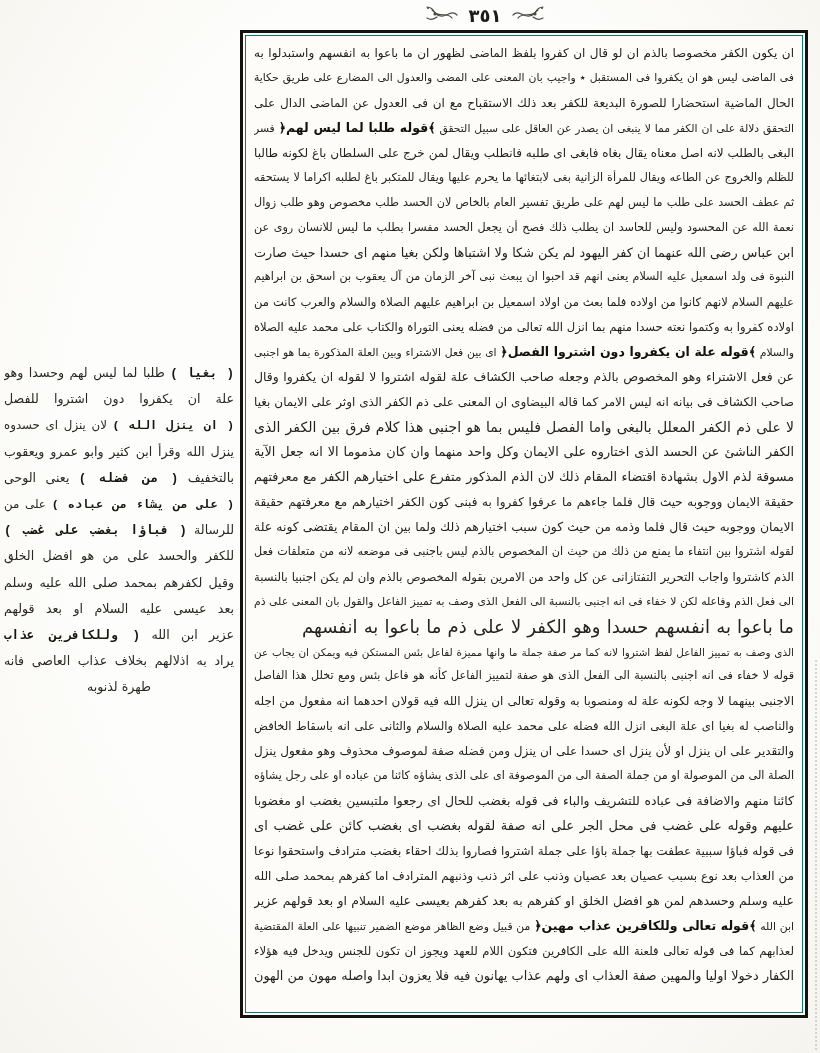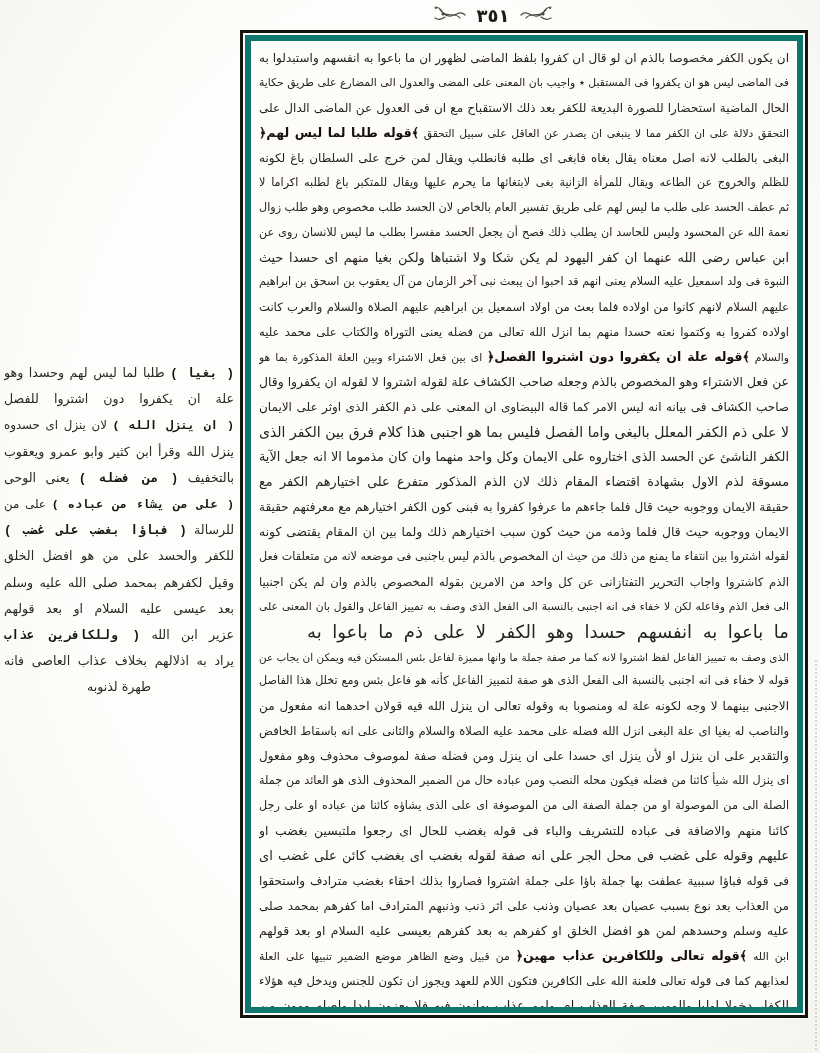--- a/index.html
+++ b/index.html
@@ -8,39 +8,39 @@
     background:#ffffff;
     font-family:"DejaVu Sans",sans-serif;
   }
   .page{
     position:relative;width:820px;height:1053px;
     background:radial-gradient(ellipse at 50% 45%, #fdfdfb 60%, #f6f4ee 100%);
     color:#25231e;
   }
   
   .page-header{
-    position:absolute;top:2px;left:378px;width:230px;height:26px;
+    position:absolute;top:2px;left:370px;width:230px;height:26px;
     display:flex;align-items:center;justify-content:center;gap:10px;
     direction:rtl;
   }
   .page-number{
     font-size:18px;font-weight:bold;letter-spacing:2px;color:#1c1b17;
   }
   .fleuron{display:inline-block;line-height:0;opacity:.85;}
   .fleuron.flip{transform:scaleX(-1);}
   
   .text-frame{
     position:absolute;left:240px;top:30px;width:568px;height:988px;
     border:3px solid #15130f;
     background:#fdfcf9;
     box-sizing:border-box;
   }
   .frame-inner{
     position:absolute;left:2px;top:2px;right:2px;bottom:2px;
-    border:6px solid #0f766e;
+    border:1px solid #0f766e;
     padding:5px 8px 0 8px;
     box-sizing:border-box;
     overflow:hidden;
   }
   .lines{direction:rtl;}
   .main-lines .line{
     font-size:13.2px;
     line-height:24.95px;height:24.95px;
     text-align:justify;text-align-last:justify;
     white-space:normal;overflow:hidden;
@@ -143,21 +143,20 @@
           <div class="line" style="font-size: 12.4px;"><span>الايمان ووجوبه حيث قال فلما وذمه من حيث كون سبب اختيارهم ذلك ولما بين ان المقام يقتضى كونه علة</span></div>
           <div class="line" style="font-size: 11.2px;"><span>لقوله اشتروا بين انتفاء ما يمنع من ذلك من حيث ان المخصوص بالذم ليس باجنبى فى موضعه لانه من متعلقات فعل</span></div>
           <div class="line" style="font-size: 11.6px;"><span>الذم كاشتروا واجاب التحرير التفتازانى عن كل واحد من الامرين بقوله المخصوص بالذم وان لم يكن اجنبيا بالنسبة</span></div>
           <div class="line" style="font-size: 10.8px;"><span>الى فعل الذم وفاعله لكن لا خفاء فى انه اجنبى بالنسبة الى الفعل الذى وصف به تمييز الفاعل والقول بان المعنى على ذم</span></div>
           <div class="line" style="font-size: 18px; margin-left: 48px;"><span>ما باعوا به انفسهم حسدا وهو الكفر لا على ذم ما باعوا به انفسهم وهو الكفر حسدا تحكم هذا كلامه واراد بالفعل</span></div>
           <div class="line" style="font-size: 10.4px;"><span>الذى وصف به تمييز الفاعل لفظ اشتروا لانه كما مر صفة جملة ما وانها مميزة لفاعل بئس المستكن فيه ويمكن ان يجاب عن</span></div>
           <div class="line" style="font-size: 11.2px;"><span>قوله لا خفاء فى انه اجنبى بالنسبة الى الفعل الذى هو صفة لتمييز الفاعل كأنه هو فاعل بئس ومع تخلل هذا الفاصل</span></div>
           <div class="line" style="font-size: 12px;"><span>الاجنبى بينهما لا وجه لكونه علة له ومنصوبا به وقوله تعالى ان ينزل الله فيه قولان احدهما انه مفعول من اجله</span></div>
           <div class="line" style="font-size: 11.6px;"><span>والناصب له بغيا اى علة البغى انزل الله فضله على محمد عليه الصلاة والسلام والثانى على انه باسقاط الخافض</span></div>
           <div class="line" style="font-size: 12px;"><span>والتقدير على ان ينزل او لأن ينزل اى حسدا على ان ينزل ومن فضله صفة لموصوف محذوف وهو مفعول ينزل</span></div>
-          <div class="line" style="font-size: 11.2px;"><span>اى ينزل الله شيأ كائنا من فضله فيكون محله النصب ومن عباده حال من الضمير المحذوف الذى هو العائد من جملة</span></div>
           <div class="line" style="font-size: 11.2px;"><span>الصلة الى من الموصولة او من جملة الصفة الى من الموصوفة اى على الذى يشاؤه كائنا من عباده او على رجل يشاؤه</span></div>
           <div class="line" style="font-size: 12.4px;"><span>كائنا منهم والاضافة فى عباده للتشريف والباء فى قوله بغضب للحال اى رجعوا ملتبسين بغضب او مغضوبا</span></div>
           <div class="line" style="font-size: 13px;"><span>عليهم وقوله على غضب فى محل الجر على انه صفة لقوله بغضب اى بغضب كائن على غضب اى بغضب مترادف والفاء</span></div>
           <div class="line" style="font-size: 12px;"><span>فى قوله فباؤا سببية عطفت بها جملة باؤا على جملة اشتروا فصاروا بذلك احقاء بغضب مترادف واستحقوا نوعا</span></div>
           <div class="line" style="font-size: 12px;"><span>من العذاب بعد نوع بسبب عصيان بعد عصيان وذنب على اثر ذنب وذنبهم المترادف اما كفرهم بمحمد صلى الله</span></div>
           <div class="line" style="font-size: 12.4px;"><span>عليه وسلم وحسدهم لمن هو افضل الخلق او كفرهم به بعد كفرهم بعيسى عليه السلام او بعد قولهم عزير</span></div>
           <div class="line" style="font-size: 10.8px;"><span>ابن الله </span><span class="head">﴾قوله تعالى وللكافرين عذاب مهين﴿</span><span> من قبيل وضع الظاهر موضع الضمير تنبيها على العلة المقتضية</span></div>
           <div class="line" style="font-size: 11.6px;"><span>لعذابهم كما فى قوله تعالى فلعنة الله على الكافرين فتكون اللام للعهد ويجوز ان تكون للجنس ويدخل فيه هؤلاء</span></div>
           <div class="line" style="font-size: 12.8px;"><span>الكفار دخولا اوليا والمهين صفة العذاب اى ولهم عذاب يهانون فيه فلا يعزون ابدا واصله مهون من الهون</span></div>
         </div>

